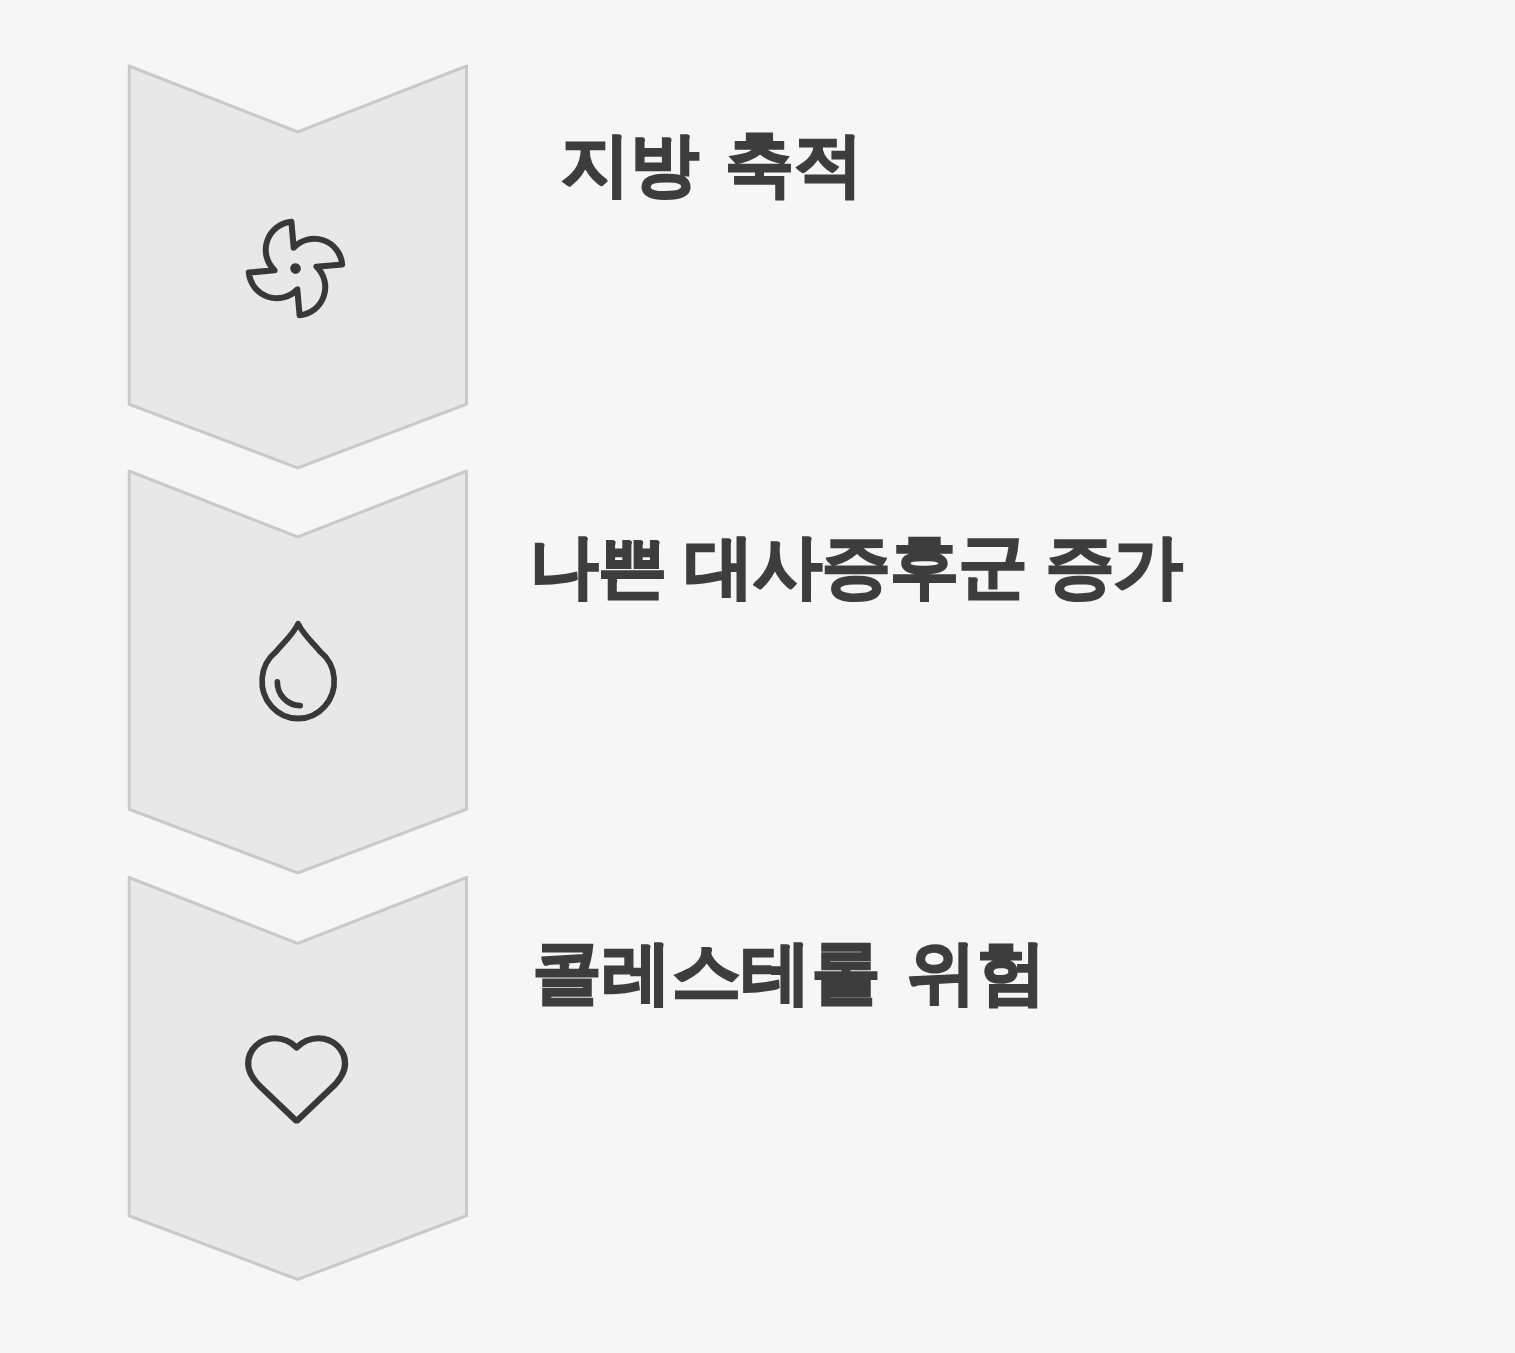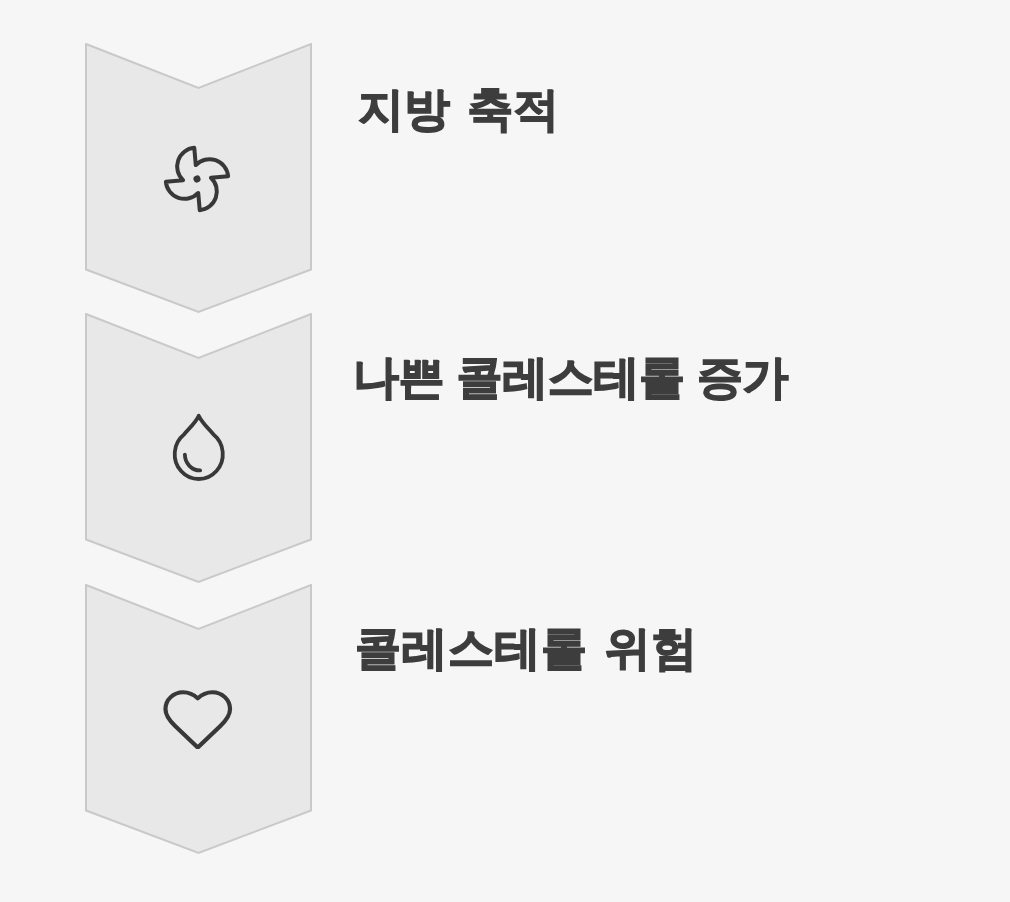--- a/index.html
+++ b/index.html
@@ -61,36 +61,36 @@
     </svg>
   </div>
   <div class="step-icon">
     <svg style="position:relative;top:1px;left:-1.5px" width="74" height="74" viewBox="0 0 24 24" fill="none" stroke="#383838" stroke-width="1.3" stroke-linecap="round" stroke-linejoin="round">
       <g transform="rotate(-20 12 12)">
           <path d="M10.827 16.379a6.082 6.082 0 0 1-8.618-7.002l5.412 1.45a6.082 6.082 0 0 1 7.002-8.618l-1.45 5.412a6.082 6.082 0 0 1 8.618 7.002l-5.412-1.45a6.082 6.082 0 0 1-7.002 8.618l1.45-5.412Z"></path>
           <circle cx="12" cy="12" r="1.15" fill="#383838" stroke="none"></circle>
         </g>
     </svg>
   </div>
-  <div class="step-label" style="left:358px;top:39px;letter-spacing:0;word-spacing:4.5px">지방 축적</div>
+  <div class="step-label" style="left:374px;top:39px;letter-spacing:0;word-spacing:4.5px">지방 축적</div>
 </div>
 
 <div class="step-row" style="top:313px">
   <div class="chevron-wrap">
     <svg width="227" height="271" viewBox="0 0 227 271">
       <polygon points="1,1 113.5,45 226,1 226,226.5 113.5,269 1,226.5" fill="#e8e8e8" stroke="#c9c9c9" stroke-width="2" stroke-linejoin="miter"></polygon>
     </svg>
   </div>
   <div class="step-icon">
     <svg width="55.5" height="71.8" viewBox="0 0 60 75" preserveAspectRatio="none" fill="none" stroke="#383838" stroke-width="4.1" stroke-linecap="round" stroke-linejoin="round">
       <path d="M30 4 C26 12 19 17.5 14 23.5 A26 26 0 1 0 46 23.5 C41 17.5 34 12 30 4 Z"></path>
       <path d="M15 44.5 A16.5 16.5 0 0 0 31.5 61"></path>
     </svg>
   </div>
-  <div class="step-label" style="left:353px;top:37px">나쁜 콜레스테롤 증가</div>
+  <div class="step-label" style="left:353px;top:37px">나쁜 대사증후군 증가</div>
 </div>
 
 <div class="step-row" style="top:584px">
   <div class="chevron-wrap">
     <svg width="227" height="271" viewBox="0 0 227 271">
       <polygon points="1,1 113.5,45 226,1 226,226.5 113.5,269 1,226.5" fill="#e8e8e8" stroke="#c9c9c9" stroke-width="2" stroke-linejoin="miter"></polygon>
     </svg>
   </div>
   <div class="step-icon">
     <svg style="position:relative;top:-3.5px;left:-1px" width="77.5" height="66" viewBox="0 0 24 21.5" preserveAspectRatio="none" fill="none" stroke="#383838" stroke-width="1.3" stroke-linecap="round" stroke-linejoin="round">

